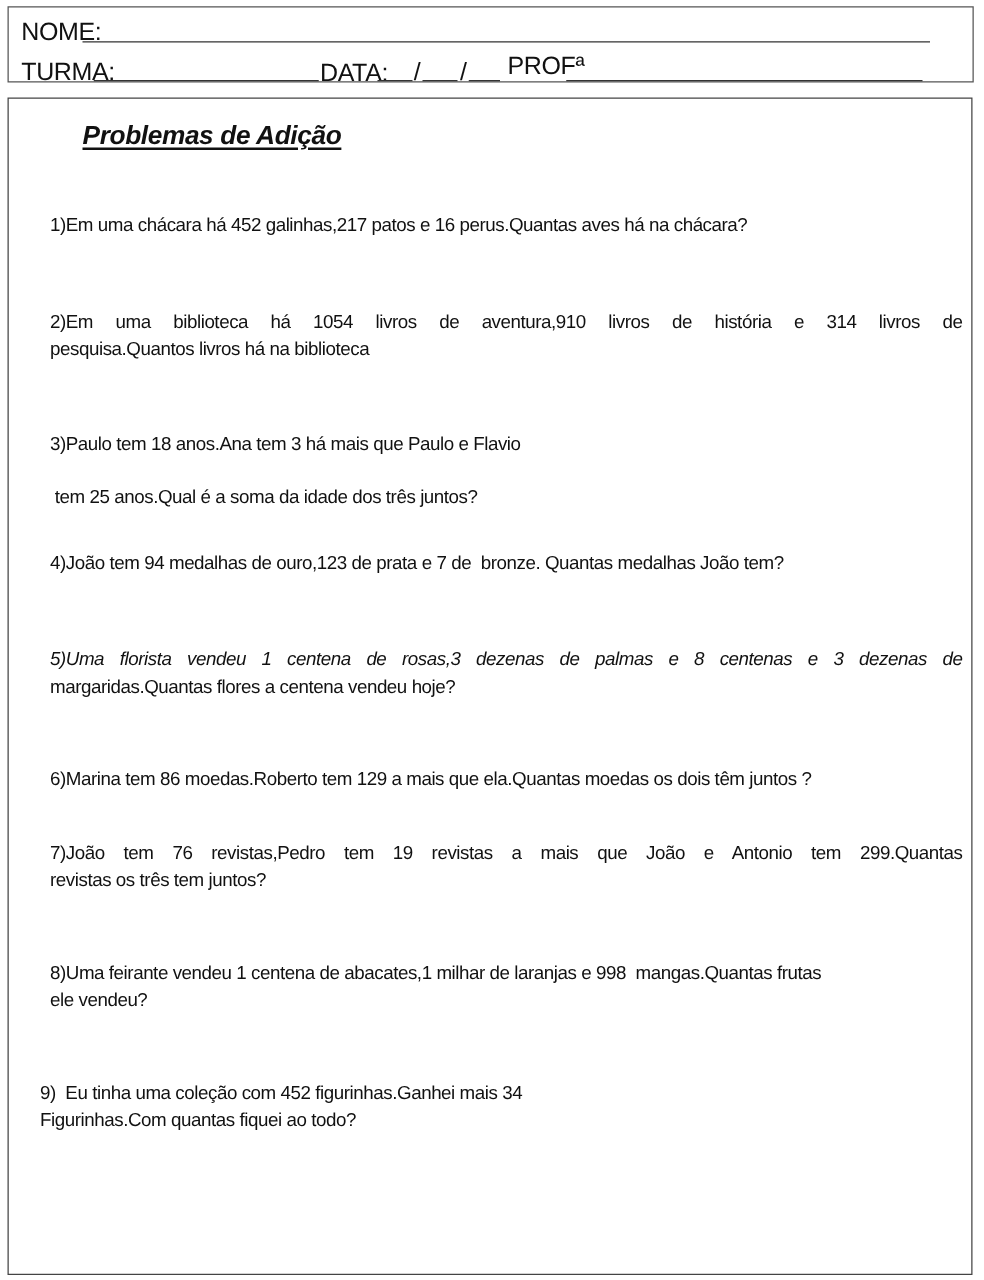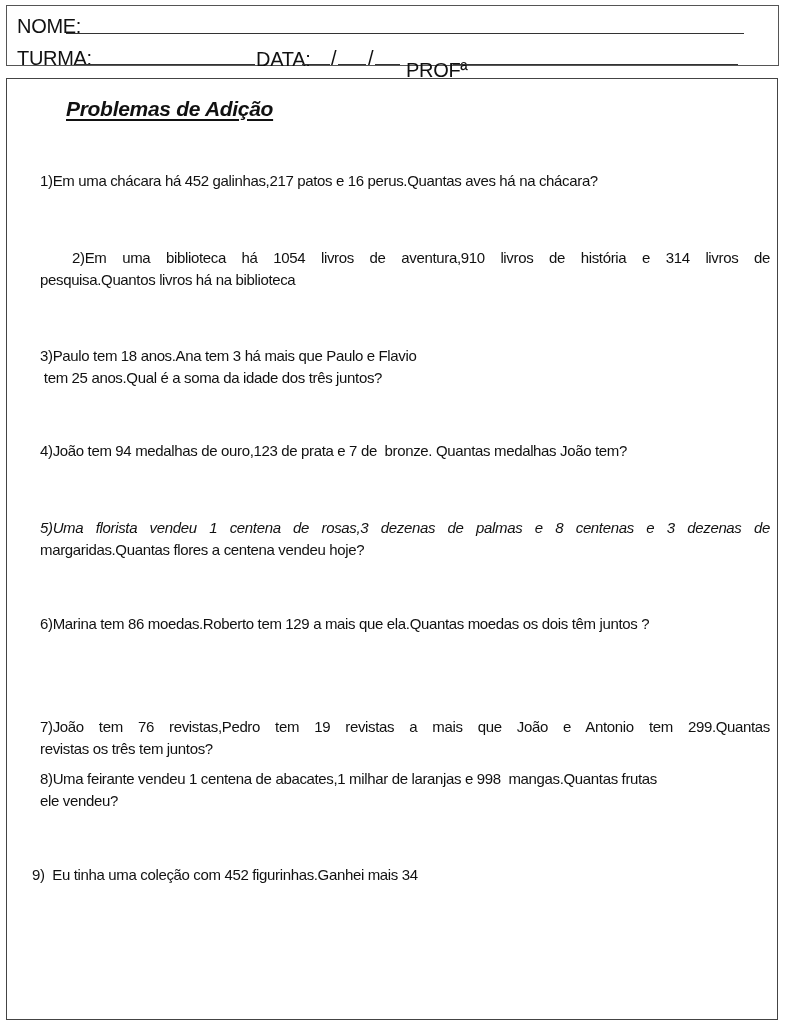--- a/index.html
+++ b/index.html
@@ -28,59 +28,60 @@
 <span class="hline" style="left:17px; top:47px;">TURMA:</span>
 <div class="blank" style="left:75px; top:64px; width:180px;"></div>
 
 <span class="hline" style="left:256px; top:48px;">DATA:</span>
 <div class="blank" style="left:302px; top:64px; width:28px;"></div>
 <span class="hline" style="left:331px; top:47px;">/</span>
 <div class="blank" style="left:338px; top:64px; width:28px;"></div>
 <span class="hline" style="left:368px; top:47px;">/</span>
 <div class="blank" style="left:375px; top:64px; width:25px;"></div>
 
-<span class="hline" style="left:406px; top:59px;">PROFª</span>
+<span class="hline" style="left:406px; top:42px;">PROFª</span>
 <div class="blank" style="left:453px; top:64px; width:285px;"></div>
 
 <div class="main-box"></div>
 
 <div class="title">Problemas de Adição</div>
 
 <div class="q" style="left:40px; top:170px; width:730px;">
   <div>1)Em uma chácara há 452 galinhas,217 patos e 16 perus.Quantas aves há na chácara?</div>
 </div>
 
 <div class="q just" style="left:40px; top:247px; width:730px;">
-  <div class="just" style="text-align-last: justify; margin-left: 32px;">2)Em uma biblioteca há 1054 livros de aventura,910 livros de história e 314 livros de</div>
+  <div class="just" style="text-align-last: justify;">2)Em uma biblioteca há 1054 livros de aventura,910 livros de história e 314 livros de</div>
   <div>pesquisa.Quantos livros há na biblioteca</div>
 </div>
 
 <div class="q" style="left:40px; top:345px; width:730px;">
   <div>3)Paulo tem 18 anos.Ana tem 3 há mais que Paulo e Flavio</div>
-  <div style="white-space:pre;"> tem 25 anos.Qual é a soma da idade dos três juntos?</div>
+  <div style="white-space:pre;margin-top:20px;"> tem 25 anos.Qual é a soma da idade dos três juntos?</div>
 </div>
 
 <div class="q" style="left:40px; top:440px; width:730px;">
   <div style="white-space:pre;">4)João tem 94 medalhas de ouro,123 de prata e 7 de  bronze. Quantas medalhas João tem?</div>
 </div>
 
 <div class="q" style="left:40px; top:517px; width:730px;">
   <div style="text-align: justify; text-align-last: justify; font-style: italic;">5)Uma florista vendeu 1 centena de rosas,3 dezenas de palmas e 8 centenas e 3 dezenas de</div>
   <div>margaridas.Quantas flores a centena vendeu hoje?</div>
 </div>
 
 <div class="q" style="left:40px; top:613px; width:730px;">
   <div>6)Marina tem 86 moedas.Roberto tem 129 a mais que ela.Quantas moedas os dois têm juntos ?</div>
 </div>
 
 <div class="q" style="left:40px; top:672px; width:730px;">
-  <div style="text-align: justify; text-align-last: justify; margin-top: 44px;">7)João tem 76 revistas,Pedro tem 19 revistas a mais que João e Antonio tem 299.Quantas</div>
+  <div style="text-align: justify; text-align-last: justify;">7)João tem 76 revistas,Pedro tem 19 revistas a mais que João e Antonio tem 299.Quantas</div>
   <div>revistas os três tem juntos?</div>
 </div>
 
 <div class="q" style="left:40px; top:768px; width:730px;">
   <div style="white-space:pre;">8)Uma feirante vendeu 1 centena de abacates,1 milhar de laranjas e 998  mangas.Quantas frutas</div>
   <div>ele vendeu?</div>
 </div>
 
 <div class="q" style="left:32px; top:864px; width:730px;">
   <div style="white-space:pre;">9)  Eu tinha uma coleção com 452 figurinhas.Ganhei mais 34</div>
+  <div>Figurinhas.Com quantas fiquei ao todo?</div>
 </div>
 
 </body></html>

